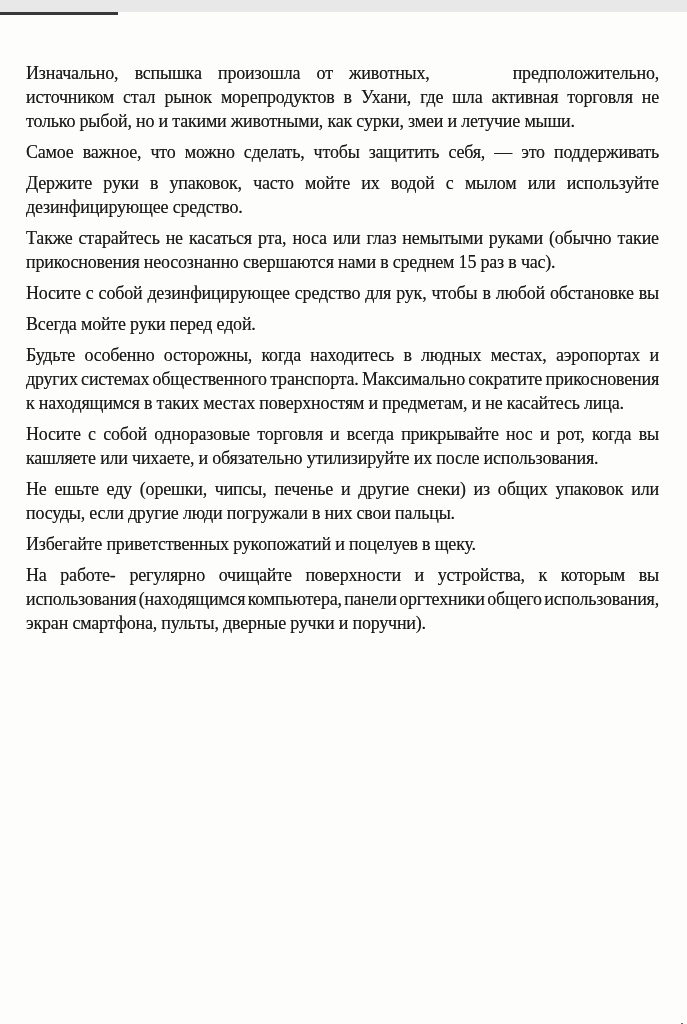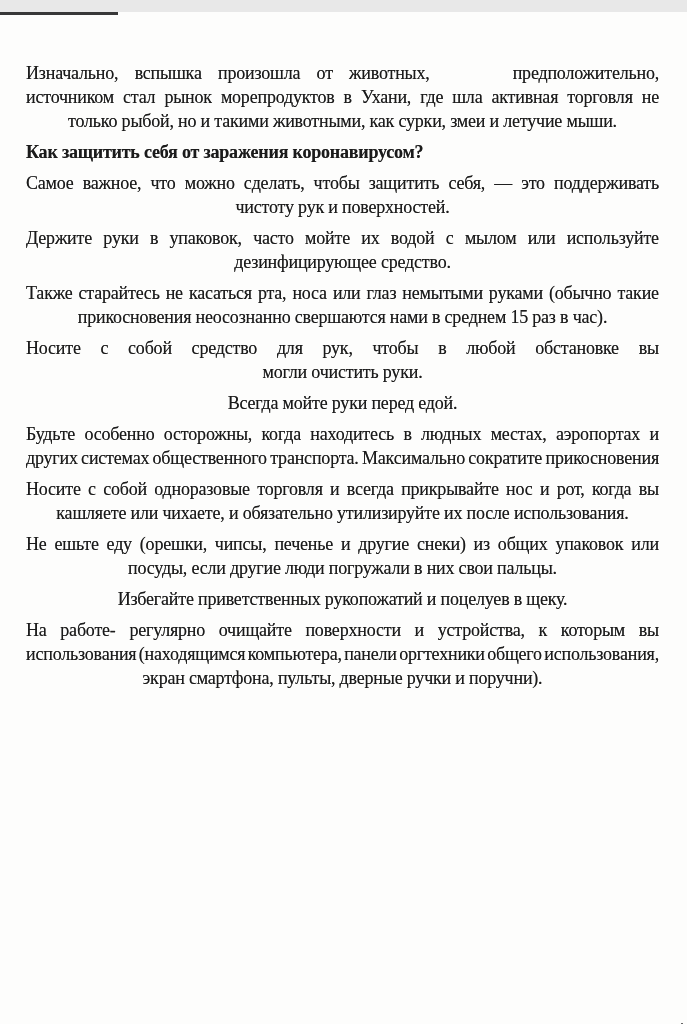--- a/index.html
+++ b/index.html
@@ -11,21 +11,21 @@
   }
   .text-block{
     position:absolute;left:26px;top:49px;width:633px;
     font-size:18px;line-height:24px;letter-spacing:-0.2px;
     text-shadow:0 0 0.5px rgba(20,20,20,0.6);
   }
   .para{margin:0 0 7px 0;}
   .jline{display:flex;justify-content:space-between;}
   .jline span{white-space:pre;}
   .split-left{word-spacing:12px;}
-  .lline{text-align:center;white-space:nowrap;}
+  .lline{text-align:left;white-space:nowrap;}
   .heading{font-weight:bold;margin:0 0 7px 0;white-space:nowrap;}
   .artifact{position:absolute;background:#3c3c3c;}
   .a-left  {left:0;   top:1015;width:118px;height:3px;background:#383838;}
   .a-thick {left:163px;top:1014px;width:69px;height:6px;background:#242424;}
   .a-long  {left:232px;top:1016px;width:255px;height:2px;background:#404040;}
   .a-t1{left:487px;top:1013px;width:3px;height:6px;background:#333;}
   .a-t2{left:493px;top:1015px;width:8px;height:3px;background:#444;}
   .a-t3{left:504px;top:1013px;width:3px;height:6px;background:#333;}
   .a-t4{left:509px;top:1015px;width:11px;height:3px;background:#444;}
   .a-t5{left:522px;top:1014px;width:14px;height:2px;background:#4a4a4a;}
@@ -53,37 +53,35 @@
           <span>Ухани,</span>
           <span>где</span>
           <span>шла</span>
           <span>активная</span>
           <span>торговля</span>
           <span>не</span>
         </div>
       <div class="lline">только рыбой, но и такими животными, как сурки, змеи и летучие мыши.</div>
     </div>
 
-    <div class="heading">Как защитить себя от заражения коронавирусом?</div>
 
     <div class="para">
       <div class="jline">
           <span>Самое</span>
           <span>важное,</span>
           <span>что</span>
           <span>можно</span>
           <span>сделать,</span>
           <span>чтобы</span>
           <span>защитить</span>
           <span>себя,</span>
           <span>—</span>
           <span>это</span>
           <span>поддерживать</span>
         </div>
-      <div class="lline">чистоту рук и поверхностей.</div>
     </div>
 
     <div class="para">
       <div class="jline">
           <span>Держите</span>
           <span>руки</span>
           <span>в</span>
           <span>упаковок,</span>
           <span>часто</span>
           <span>мойте</span>
@@ -113,30 +111,30 @@
           <span>такие</span>
         </div>
       <div class="lline">прикосновения неосознанно свершаются нами в среднем 15 раз в час).</div>
     </div>
 
     <div class="para">
       <div class="jline">
           <span>Носите</span>
           <span>с</span>
           <span>собой</span>
+          <span>дезинфицирующее</span>
           <span>средство</span>
           <span>для</span>
           <span>рук,</span>
           <span>чтобы</span>
           <span>в</span>
           <span>любой</span>
           <span>обстановке</span>
           <span>вы</span>
         </div>
-      <div class="lline">могли очистить руки.</div>
     </div>
 
     <div class="para">
       <div class="lline">Всегда мойте руки перед едой.</div>
     </div>
 
     <div class="para">
       <div class="jline">
           <span>Будьте</span>
           <span>особенно</span>
@@ -151,20 +149,21 @@
         </div>
       <div class="jline">
           <span>других</span>
           <span>системах</span>
           <span>общественного</span>
           <span>транспорта.</span>
           <span>Максимально</span>
           <span>сократите</span>
           <span>прикосновения</span>
         </div>
+      <div class="lline">к находящимся в таких местах поверхностям и предметам, и не касайтесь лица.</div>
     </div>
 
     <div class="para">
       <div class="jline">
           <span>Носите</span>
           <span>с</span>
           <span>собой</span>
           <span>одноразовые</span>
           <span>торговля</span>
           <span>и</span>

